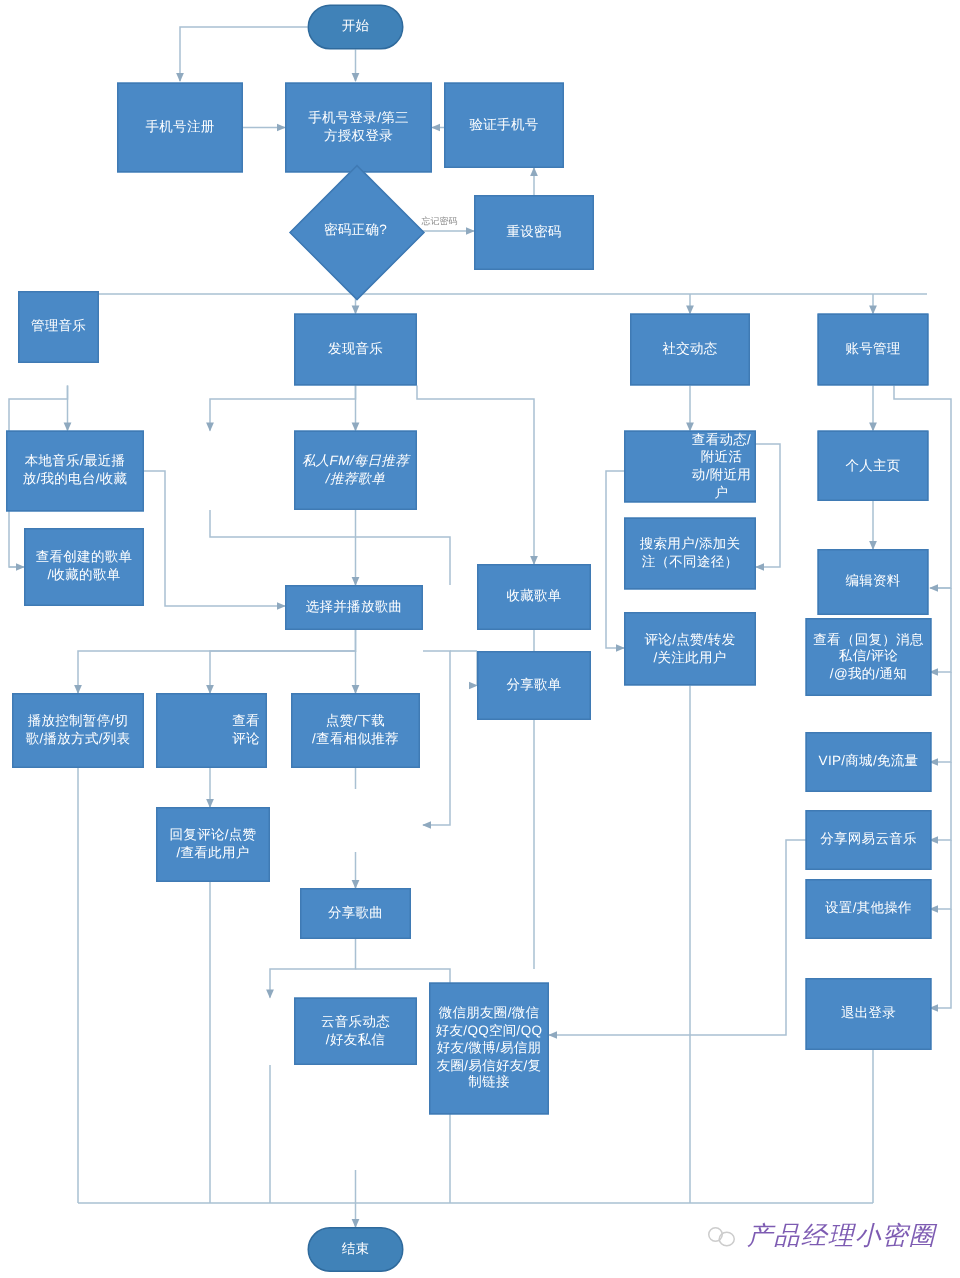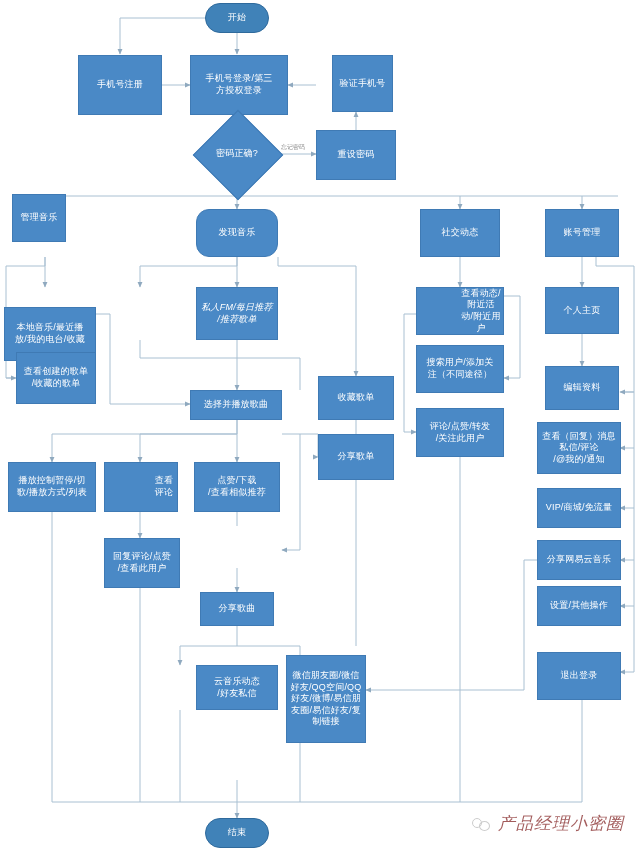--- a/index.html
+++ b/index.html
@@ -77,21 +77,21 @@
     font-size: 6px;
     color: #8c8c8c;
     z-index: 4;
     white-space: nowrap;
   }
   .watermark {
     position: absolute;
     display: flex;
     align-items: center;
     gap: 6px;
-    color: #7f1d1d;
+    color: #4c1d95;
     font-size: 17px;
     font-style: italic;
     letter-spacing: 1px;
     z-index: 5;
     opacity: 0.72;
   }
   .watermark .wm-icon {
     width: 20px;
     height: 16px;
     position: relative;
@@ -229,52 +229,52 @@
 
   <div class="node rect" style="left:78px; top:55px; width:84px; height:60px;">
     <span class="txt">手机号注册</span>
   </div>
 
   <div class="node rect" style="left:190px; top:55px; width:98px; height:60px;">
     <span class="txt">手机号登录/第三
 方授权登录</span>
   </div>
 
-  <div class="node rect" style="left:332px; top:55px; width:61px; height:57px;">
+  <div class="node rect" style="left:296px; top:55px; width:80px; height:57px;">
     <span class="txt">验证手机号</span>
   </div>
 
   <div class="node decision" style="left:193px; top:123px; width:88px; height:62px;">
     <span class="dia"></span>
     <span class="txt">密码正确?</span>
   </div>
 
   <div class="edge-label" style="left:281px; top:143px;">忘记密码</div>
 
   <div class="node rect" style="left:316px; top:130px; width:80px; height:50px;">
     <span class="txt">重设密码</span>
   </div>
 
   <div class="node rect" style="left:12px; top:194px; width:54px; height:48px;">
     <span class="txt">管理音乐</span>
   </div>
 
-  <div class="node rect" style="left:196px; top:209px; width:82px; height:48px;border-radius:13px;">
+  <div class="node rect" style="left:196px; top:209px; width:82px; height:48px;">
     <span class="txt">发现音乐</span>
   </div>
 
   <div class="node rect" style="left:420px; top:209px; width:80px; height:48px;">
     <span class="txt">社交动态</span>
   </div>
 
   <div class="node rect" style="left:545px; top:209px; width:74px; height:48px;">
     <span class="txt">账号管理</span>
   </div>
 
-  <div class="node rect" style="left:4px; top:287px; width:92px; height:54px;margin-top:20px;">
+  <div class="node rect" style="left:4px; top:287px; width:92px; height:54px;">
     <span class="txt">本地音乐/最近播
 放/我的电台/收藏</span>
   </div>
 
   <div class="node rect" style="left:16px; top:352px; width:80px; height:52px;">
     <span class="txt">查看创建的歌单
 /收藏的歌单</span>
   </div>
 
 
@@ -348,21 +348,21 @@
   </div>
 
   <div class="node rect" style="left:545px; top:287px; width:74px; height:47px;">
     <span class="txt">个人主页</span>
   </div>
 
   <div class="node rect" style="left:545px; top:366px; width:74px; height:44px;">
     <span class="txt">编辑资料</span>
   </div>
 
-  <div class="node rect" style="left:537px; top:422px; width:84px; height:52px;">
+  <div class="node rect" style="left:537px; top:412px; width:84px; height:52px;">
     <span class="txt">查看（回复）消息
 私信/评论
 /@我的/通知</span>
   </div>
 
   <div class="node rect" style="left:537px; top:488px; width:84px; height:40px;">
     <span class="txt">VIP/商城/免流量</span>
   </div>
 
   <div class="node rect" style="left:537px; top:540px; width:84px; height:40px;">

